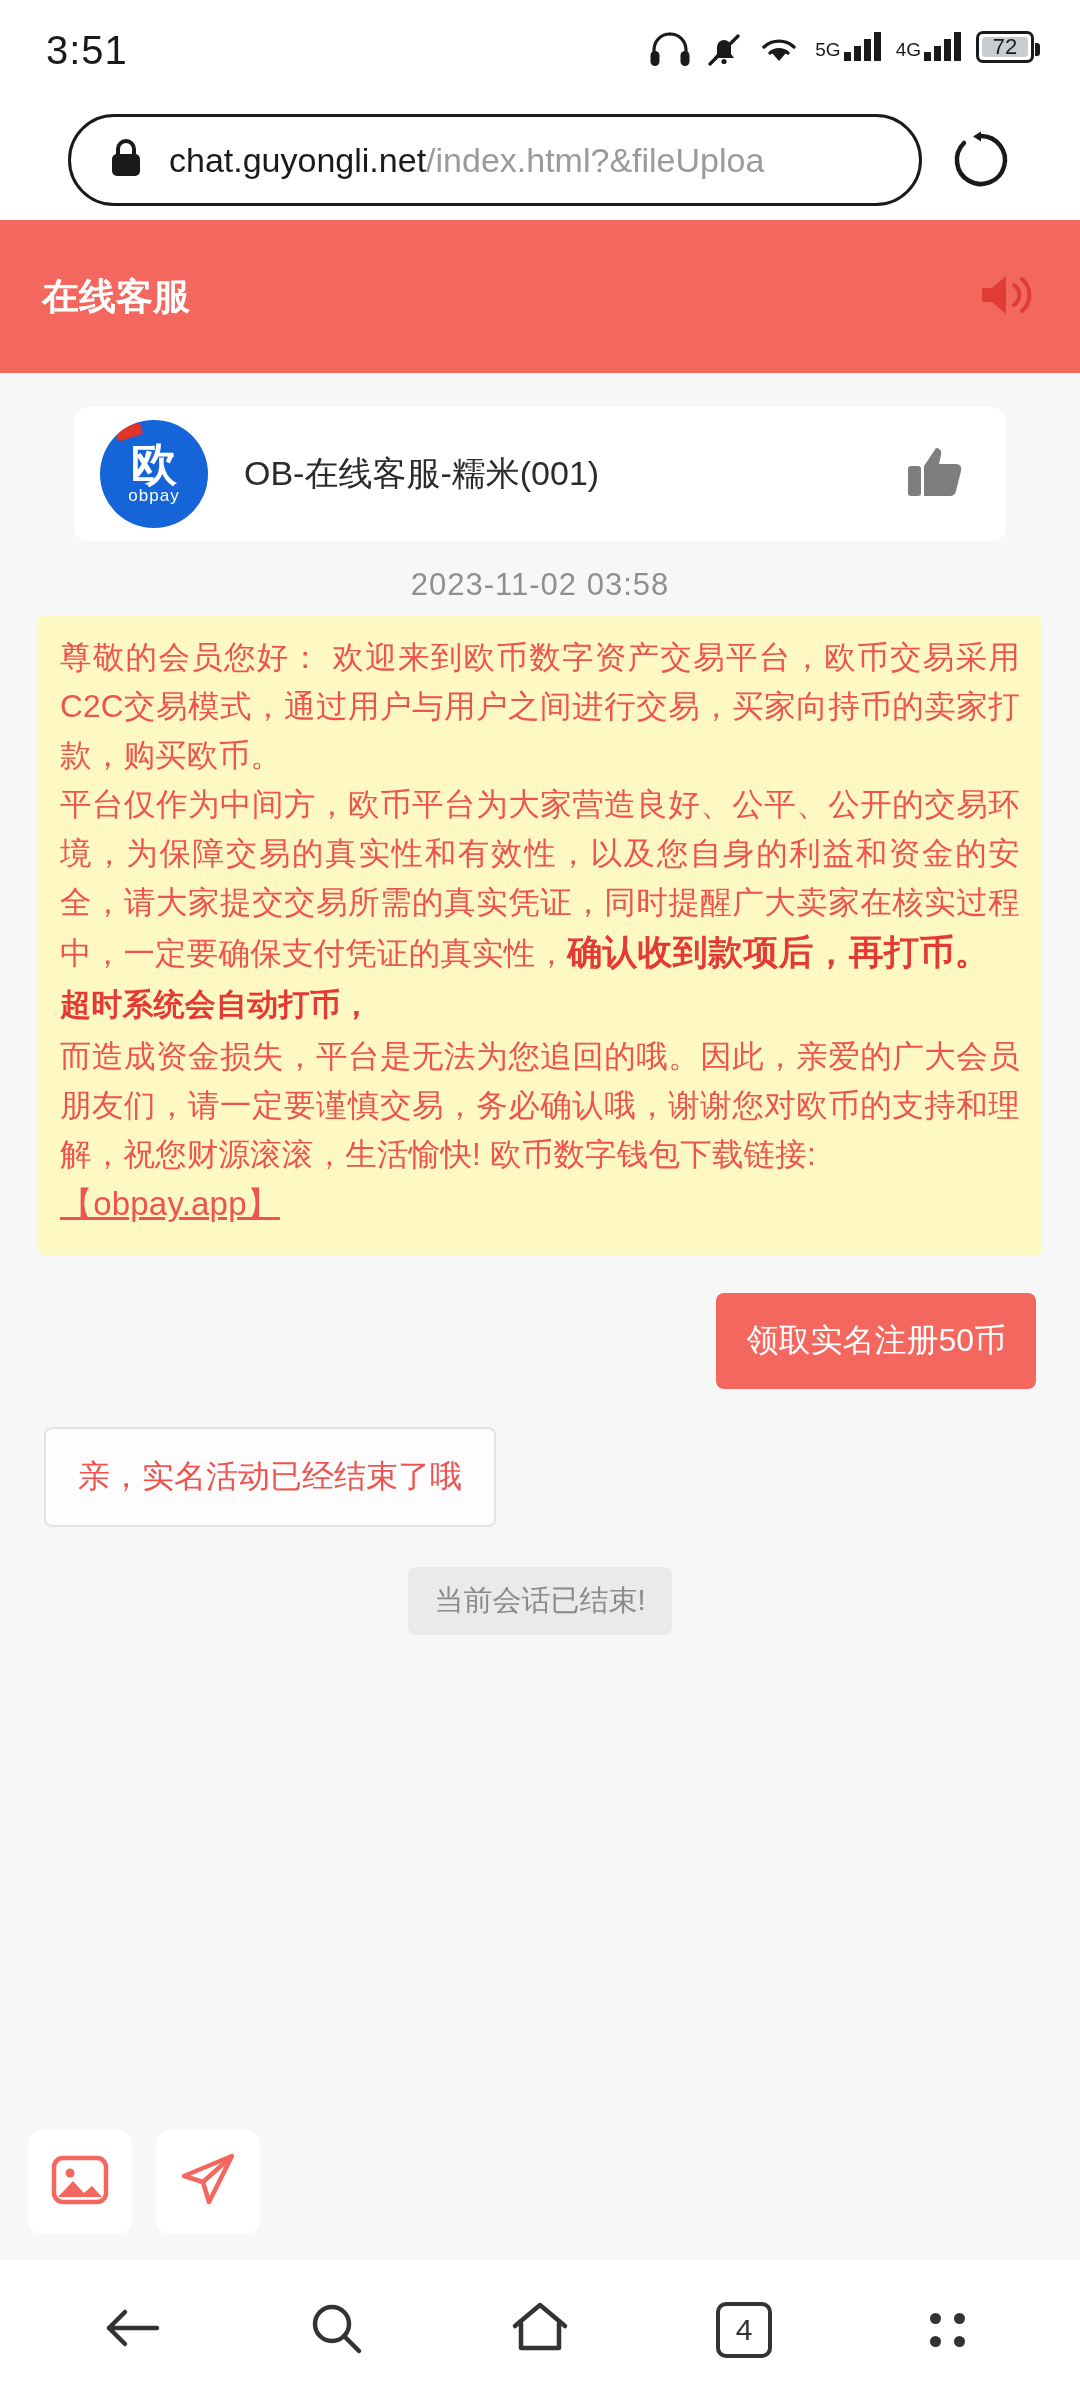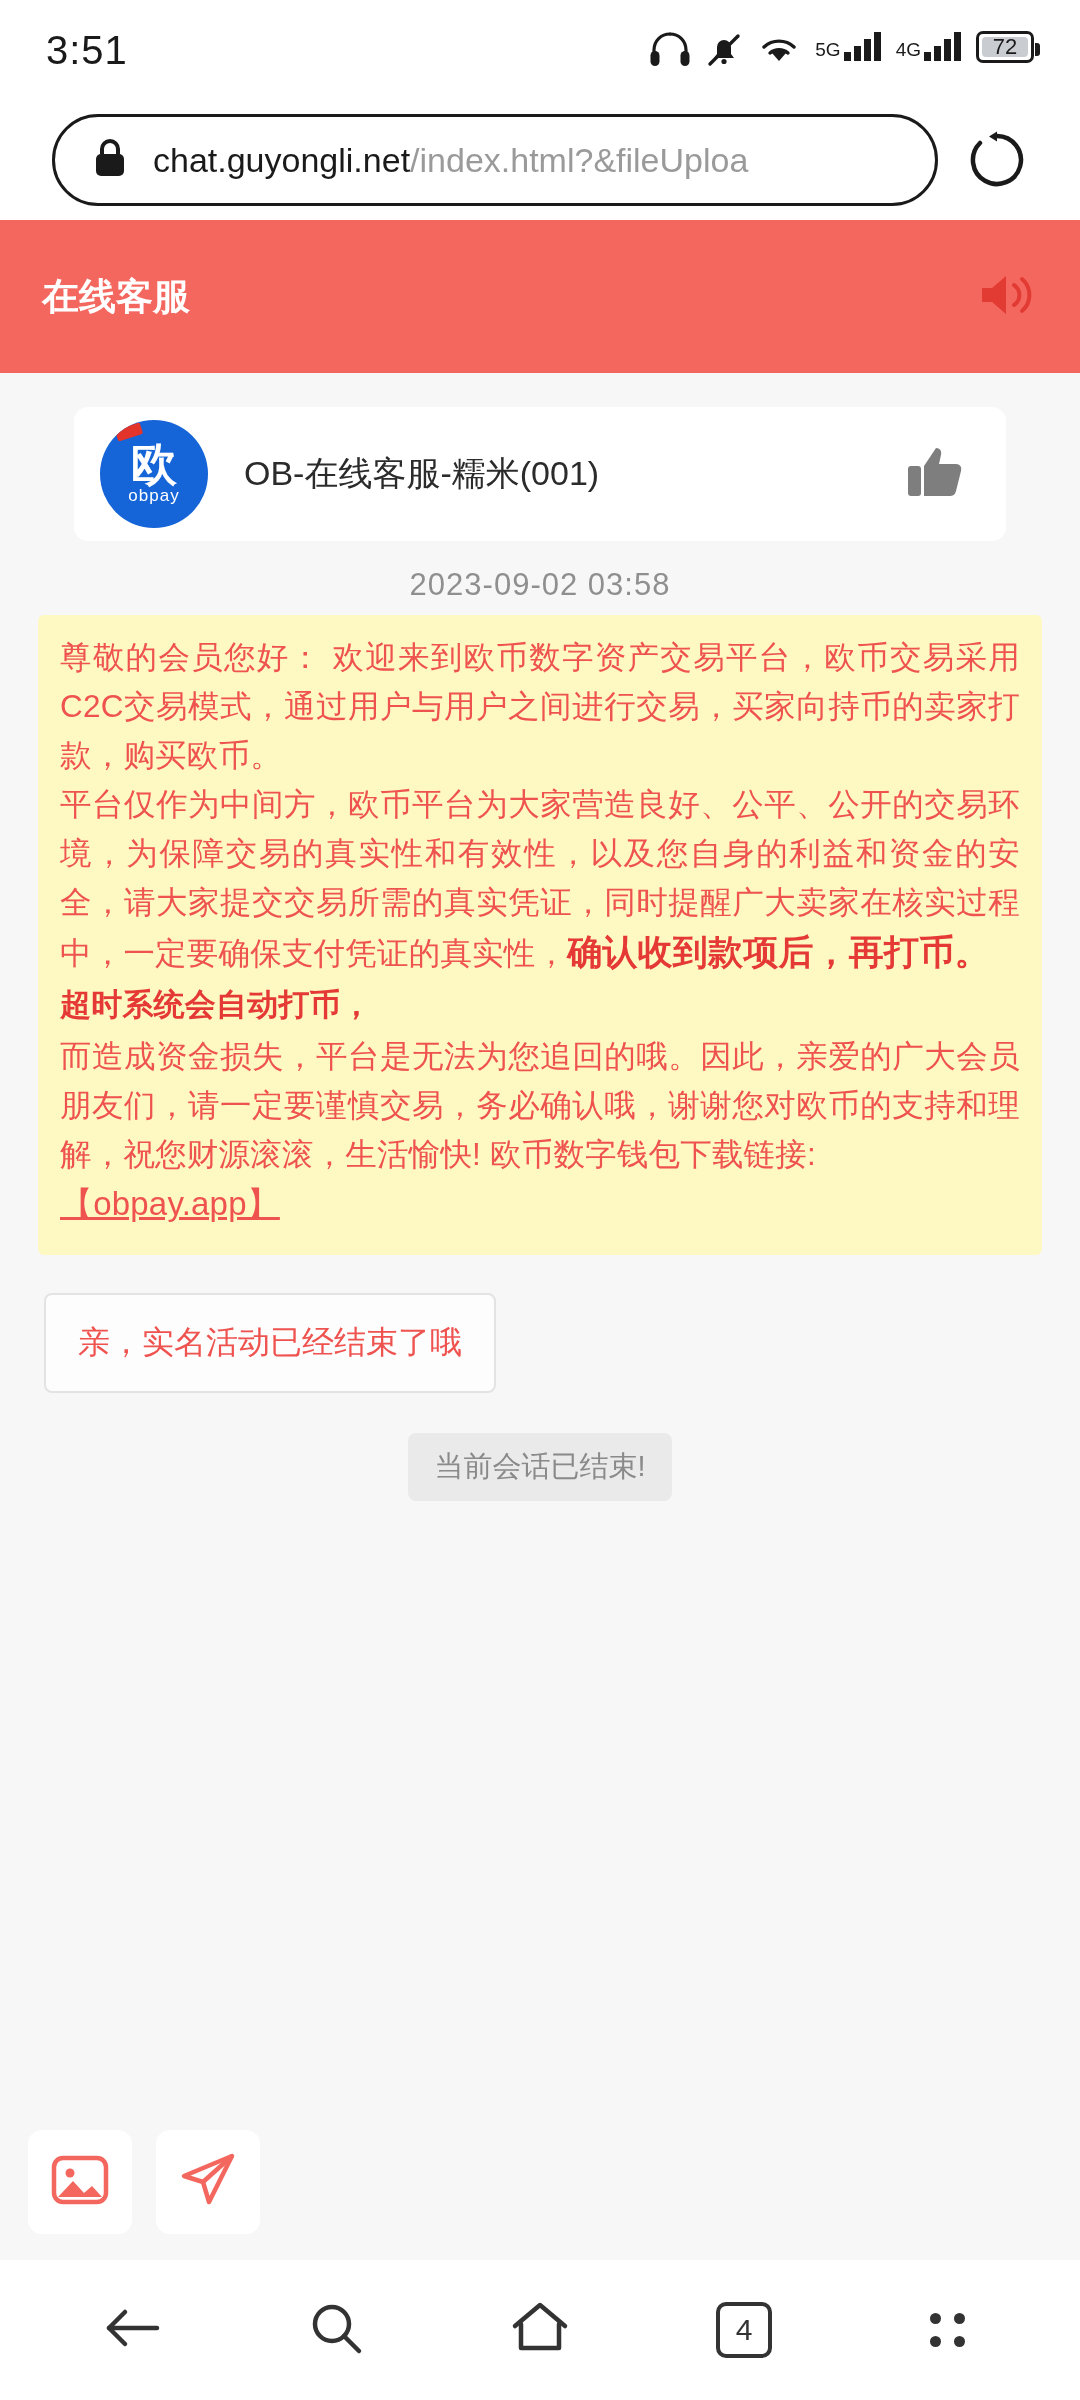--- a/index.html
+++ b/index.html
@@ -43,21 +43,21 @@
   }
   .batt-fill {
     position: absolute; left: 3px; top: 3px; bottom: 3px; width: 46px;
     background: #c9ccd1; border-radius: 4px;
   }
   .batt-num { position: relative; font-size: 22px; color: #1a1a1a; }
 
   
   .urlbar-wrap {
     height: 120px; display: flex; align-items: center;
-    padding: 0 52px; gap: 28px; flex: 0 0 auto;
+    padding: 0 68px; gap: 28px; flex: 0 0 auto;
   }
   .urlbar {
     flex: 1; height: 92px; border: 3px solid #1a1a1a; border-radius: 46px;
     display: flex; align-items: center; padding: 0 36px; gap: 24px;
     background: #fff; overflow: hidden;
   }
   .url-text { font-size: 34px; color: #1a1a1a; white-space: nowrap; }
   .url-text .dim { color: #9a9a9a; }
   .reload { width: 62px; height: 62px; flex: 0 0 auto; }
 
@@ -266,30 +266,33 @@
       </div>
       <span class="agent-name">OB-在线客服-糯米(001)</span>
       <span class="thumb">
         <svg width="72" height="72" viewBox="0 0 72 72">
             <path d="M24 30l12-18c4 0 6 3 5 7l-2 9h17c4 0 6 3 5 7l-5 20c-1 4-3 5-7 5H24z" fill="#7e7e7e"></path>
             <rect x="8" y="30" width="13" height="30" rx="3" fill="#7e7e7e"></rect>
           </svg>
       </span>
     </div>
 
-    <div class="timestamp">2023-09-02 03:58</div>
+    <div class="timestamp">2023-11-02 03:58</div>
 
     <div class="msg-block">
       <p>尊敬的会员您好：  欢迎来到欧币数字资产交易平台，欧币交易采用C2C交易模式，通过用户与用户之间进行交易，买家向持币的卖家打款，购买欧币。</p>
       <p><span>平台仅作为中间方，欧币平台为大家营造良好、公平、公开的交易环境，为保障交易的真实性和有效性，以及您自身的利益和资金的安全，请大家提交交易所需的真实凭证，同时提醒广大卖家在核实过程中，一定要确保支付凭证的真实性，</span><span class="big">确认收到款项后，再打币。</span></p>
       <p class="line-big">超时系统会自动打币，</p>
       <p>而造成资金损失，平台是无法为您追回的哦。因此，亲爱的广大会员朋友们，请一定要谨慎交易，务必确认哦，谢谢您对欧币的支持和理解，祝您财源滚滚，生活愉快!  欧币数字钱包下载链接:</p>
       <p><span class="link">【obpay.app】</span></p>
     </div>
 
+    <div class="bubble-row right">
+      <div class="bubble-out">领取实名注册50币</div>
+    </div>
 
     <div class="bubble-row">
       <div class="bubble-in">亲，实名活动已经结束了哦</div>
     </div>
 
     <div class="session-end">
       <span>当前会话已结束!</span>
     </div>
   </div>
 

